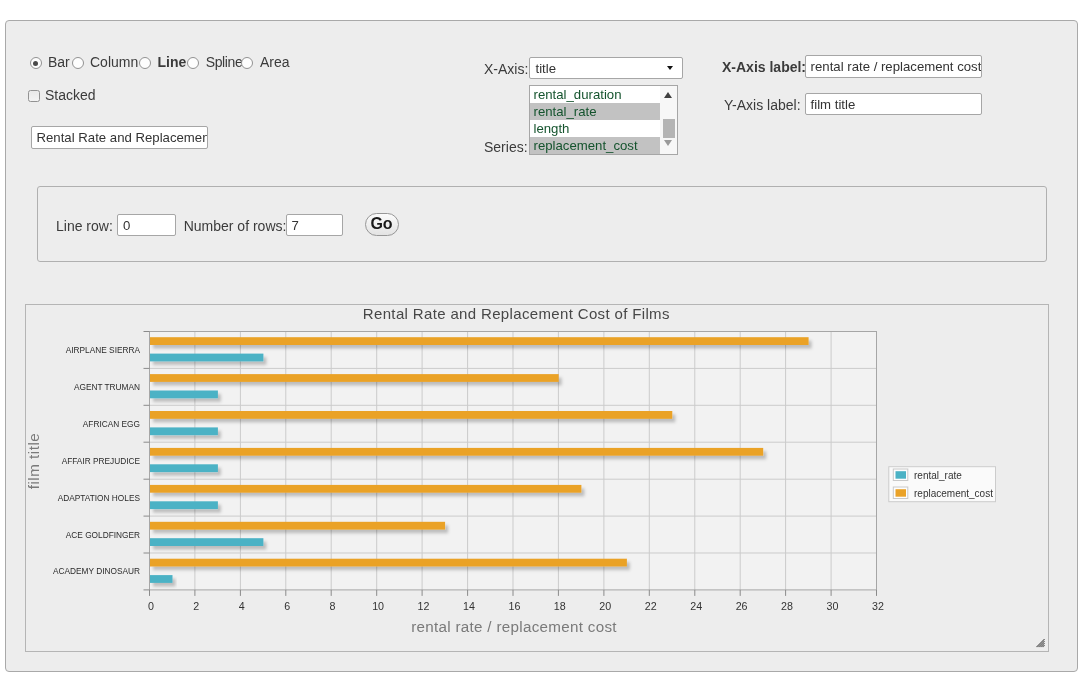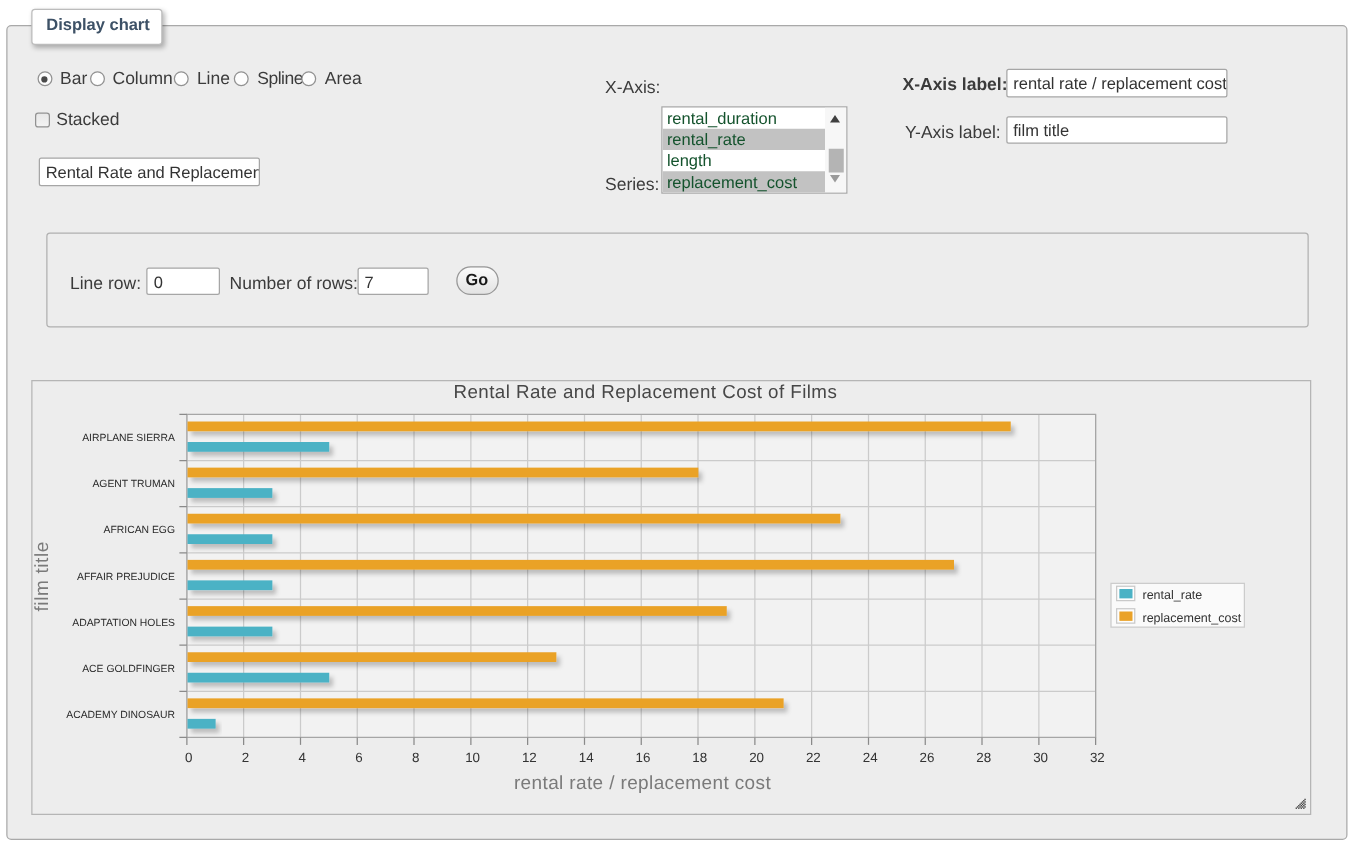--- a/index.html
+++ b/index.html
@@ -19,42 +19,43 @@
 #selectbox .val{display:block;margin:3px 0 0 6px;font-size:13.2px;color:#333;}
 #selectbox .arr{position:absolute;right:9px;top:8px;width:0;height:0;border-left:3.5px solid transparent;border-right:3.5px solid transparent;border-top:4.5px solid #111;}
 #listbox{left:528.5px;top:85px;width:147px;height:67.5px;background:#fff;border:1px solid #a6a6a6;overflow:hidden;}
 #listbox .item{height:17px;line-height:17px;padding-left:4px;font-size:13.2px;color:#14532d;white-space:nowrap;}
 #listbox .sel{background:#c2c2c2;}
 #scroll{position:absolute;right:0;top:0;width:17px;height:67.5px;background:#f7f7f7;}
 #scroll .thumb{position:absolute;left:3px;top:33px;width:12px;height:19px;background:#b4b4b4;}
 #scroll .up{position:absolute;left:4px;top:6px;width:0;height:0;border-left:4.5px solid transparent;border-right:4.5px solid transparent;border-bottom:6px solid #404040;}
 #scroll .dn{position:absolute;left:4px;bottom:8px;width:0;height:0;border-left:4.5px solid transparent;border-right:4.5px solid transparent;border-top:6px solid #9a9a9a;}
 #startbox{left:37.4px;top:186px;width:1007.5px;height:74px;border:1px solid #b0b0b0;border-radius:3px;}
-#gobtn{left:364.5px;top:213px;width:32px;height:21px;border:1px solid #979797;border-radius:11.5px;background:linear-gradient(#fbfbfb,#e3e3e3);text-align:center;font-size:13px;font-weight:bold;color:#191919;line-height:20px;}
+#gobtn{left:364.5px;top:213px;width:32px;height:21px;border:1px solid #979797;border-radius:11.5px;background:linear-gradient(#fbfbfb,#e3e3e3);text-align:center;font-size:16px;font-weight:bold;color:#191919;line-height:20px;}
 #chartbox{left:24.5px;top:304px;width:1022px;height:345.5px;border:1px solid #b5b5b5;background:#ededed;}
 </style>
 </head>
 <body>
 <div id="page">
   <div class="abs" id="fieldset"></div>
-  <div class="abs" id="legendbox">
-      <span>Display chart</span>
-    </div>
 
   <div class="abs lbl" style="left:29.5px;top:54px;"><span class="radio on"></span>Bar</div>
   <div class="abs lbl" style="left:71.5px;top:54px;"><span class="radio"></span>Column</div>
-  <div class="abs lbl" style="left:139px;top:54px;"><span class="radio"></span>Line</div>
+  <div class="abs lbl" style="left:139px;top:54px;font-weight:bold;"><span class="radio"></span>Line</div>
   <div class="abs lbl" style="left:187.3px;top:54px;"><span class="radio"></span><span style="letter-spacing:-0.4px;">Spline</span></div>
   <div class="abs lbl" style="left:241.4px;top:54px;"><span class="radio"></span>Area</div>
   <div class="abs lbl" style="left:28px;top:87px;"><span class="checkbox"></span>Stacked</div>
   <div class="abs tinput" style="left:30.5px;top:126px;width:175.5px;height:21px;">
       <span>Rental Rate and Replacement Cost of Films</span>
     </div>
 
   <div class="abs lbl" style="left:484px;top:61px;">X-Axis:</div>
+  <div class="abs" id="selectbox">
+      <span class="val">title</span>
+      <span class="arr"></span>
+    </div>
   <div class="abs" id="listbox">
     <div class="item">rental_duration</div>
     <div class="item sel">rental_rate</div>
     <div class="item">length</div>
     <div class="item sel">replacement_cost</div>
     <div id="scroll">
         <div class="up"></div>
         <div class="thumb"></div>
         <div class="dn"></div>
       </div>

